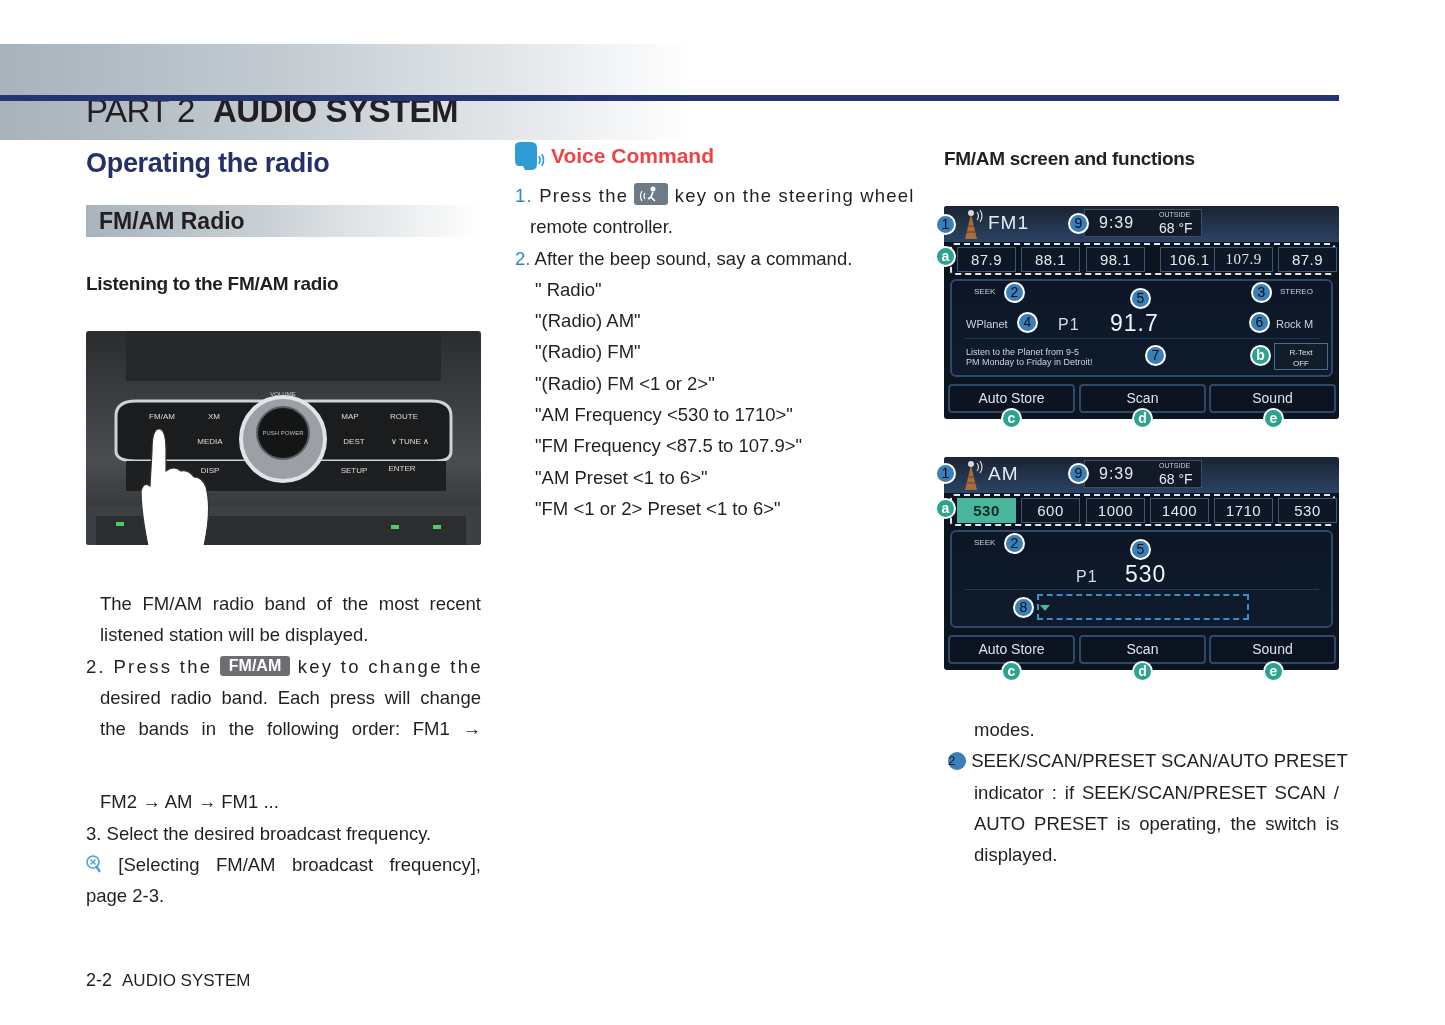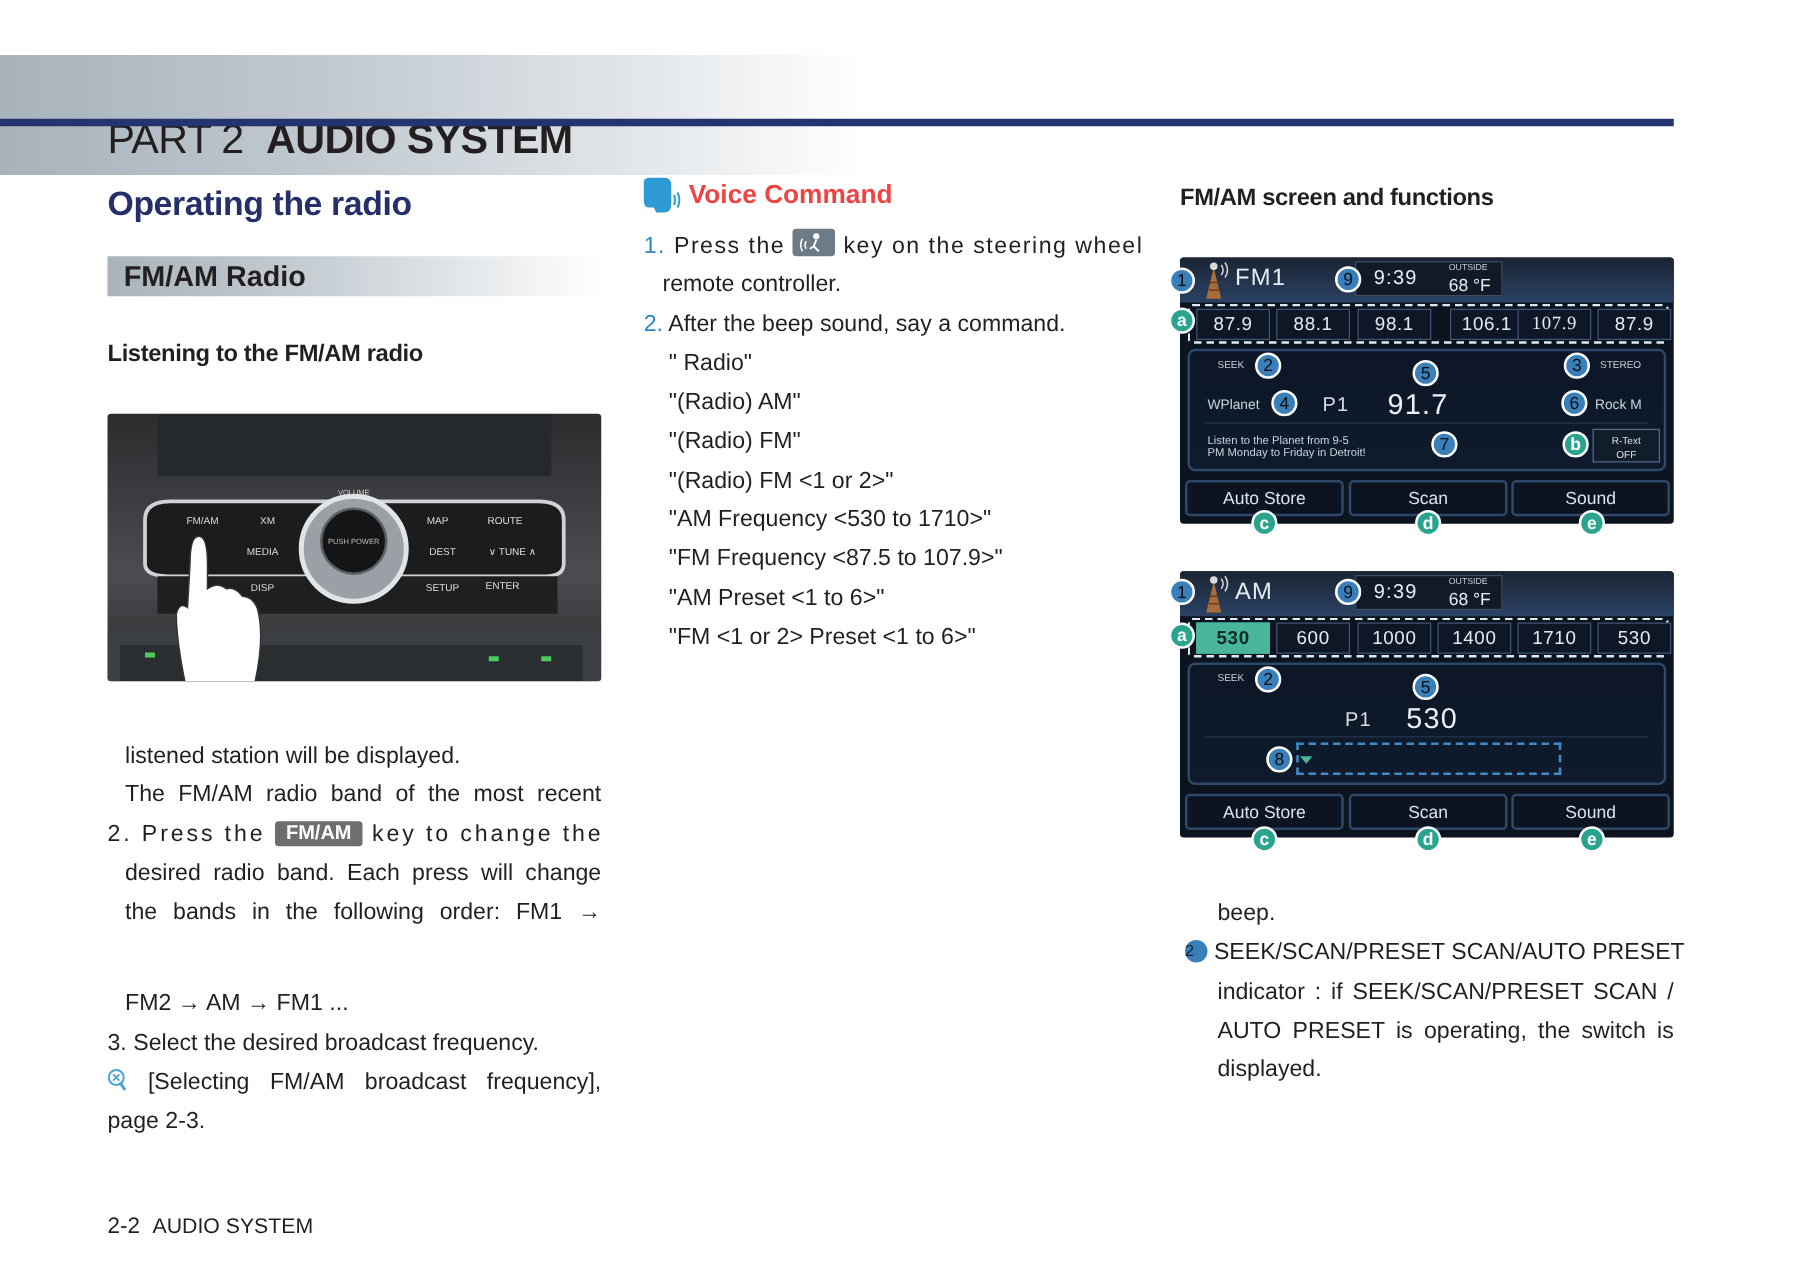--- a/index.html
+++ b/index.html
@@ -118,22 +118,22 @@
     <rect x="0" y="175" width="395" height="39" fill="#3c3f43"></rect>
     <rect x="10" y="185" width="370" height="29" fill="#2b2e31"></rect>
     <rect x="30" y="191" width="8" height="4" fill="#4ccc5c"></rect>
     <rect x="305" y="194" width="8" height="4" fill="#4ccc5c"></rect>
     <rect x="347" y="194" width="8" height="4" fill="#4ccc5c"></rect>
     <path d="M62 215 Q55 180 55 160 Q58 150 64 155 L66 120 Q66 98 73 98 Q80 98 80 120 L80 140 Q88 134 95 140 Q102 138 108 146 Q116 146 120 156 Q126 178 118 215 Z" fill="#ffffff" stroke="#333" stroke-width="1.2"></path>
   </svg>
 </div>
 
 <div class="para" style="left:86px; top:588px; width:395px;">
+  <span class="ln just" style="padding-left:14px;">The FM/AM radio band of the most recent</span>
   <span class="ln" style="padding-left:14px;">listened station will be displayed.</span>
-  <span class="ln just" style="padding-left:14px;">The FM/AM radio band of the most recent</span>
   <span class="ln just" style="letter-spacing:2.3px;"><span>2. Press the</span> <span class="key" style="letter-spacing:0;">FM/AM</span> <span>key to change the</span></span>
   <span class="ln just" style="padding-left:14px;">desired radio band. Each press will change</span>
   <span class="ln just" style="padding-left:14px;">the bands in the following order: FM1 →</span>
   <span class="ln" style="padding-left:14px;margin-top:42px;">FM2 → AM → FM1 ...</span>
   <span class="ln">3. Select the desired broadcast frequency.</span>
   <span class="ln just"><span style="display:inline-block;width:16px;height:18px;position:relative;vertical-align:-2px;"><svg width="16" height="18" viewBox="0 0 16 18">
           <circle cx="7" cy="7" r="6" fill="none" stroke="#4aa3d8" stroke-width="1.6"></circle>
           <path d="M4.5 4.5 L9.5 9.5 M9.5 4.5 L4.5 9.5" stroke="#4aa3d8" stroke-width="1.4"></path>
           <path d="M10 11 L14 17" stroke="#4aa3d8" stroke-width="2.4"></path>
         </svg></span> <span>[Selecting FM/AM broadcast frequency],</span></span>
@@ -265,21 +265,21 @@
   <div class="badge g" style="left:-9px; top:41px;">a</div>
   <div class="badge" style="left:60px; top:76px;">2</div>
   <div class="badge" style="left:186px; top:82px;">5</div>
   <div class="badge" style="left:69px; top:140px;">8</div>
   <div class="badge g" style="left:57px; top:204px;">c</div>
   <div class="badge g" style="left:188px; top:204px;">d</div>
   <div class="badge g" style="left:319px; top:204px;">e</div>
 </div>
 
 <div class="para" style="left:948px; top:714px; width:391px;">
-  <span class="ln" style="padding-left:26px;">beep.</span>
+  <span class="ln" style="padding-left:26px;">modes.</span>
   <span class="ln just"><span class="desc-badge">2</span> <span>SEEK/SCAN/PRESET SCAN/AUTO PRESET</span></span>
   <span class="ln just" style="padding-left:26px;">indicator : if SEEK/SCAN/PRESET SCAN /</span>
   <span class="ln just" style="padding-left:26px;">AUTO PRESET is operating, the switch is</span>
   <span class="ln" style="padding-left:26px;">displayed.</span>
 </div>
 
 <div class="footer">
   <span class="pg">2-2</span><span class="sec">AUDIO SYSTEM</span>
 </div>
 

